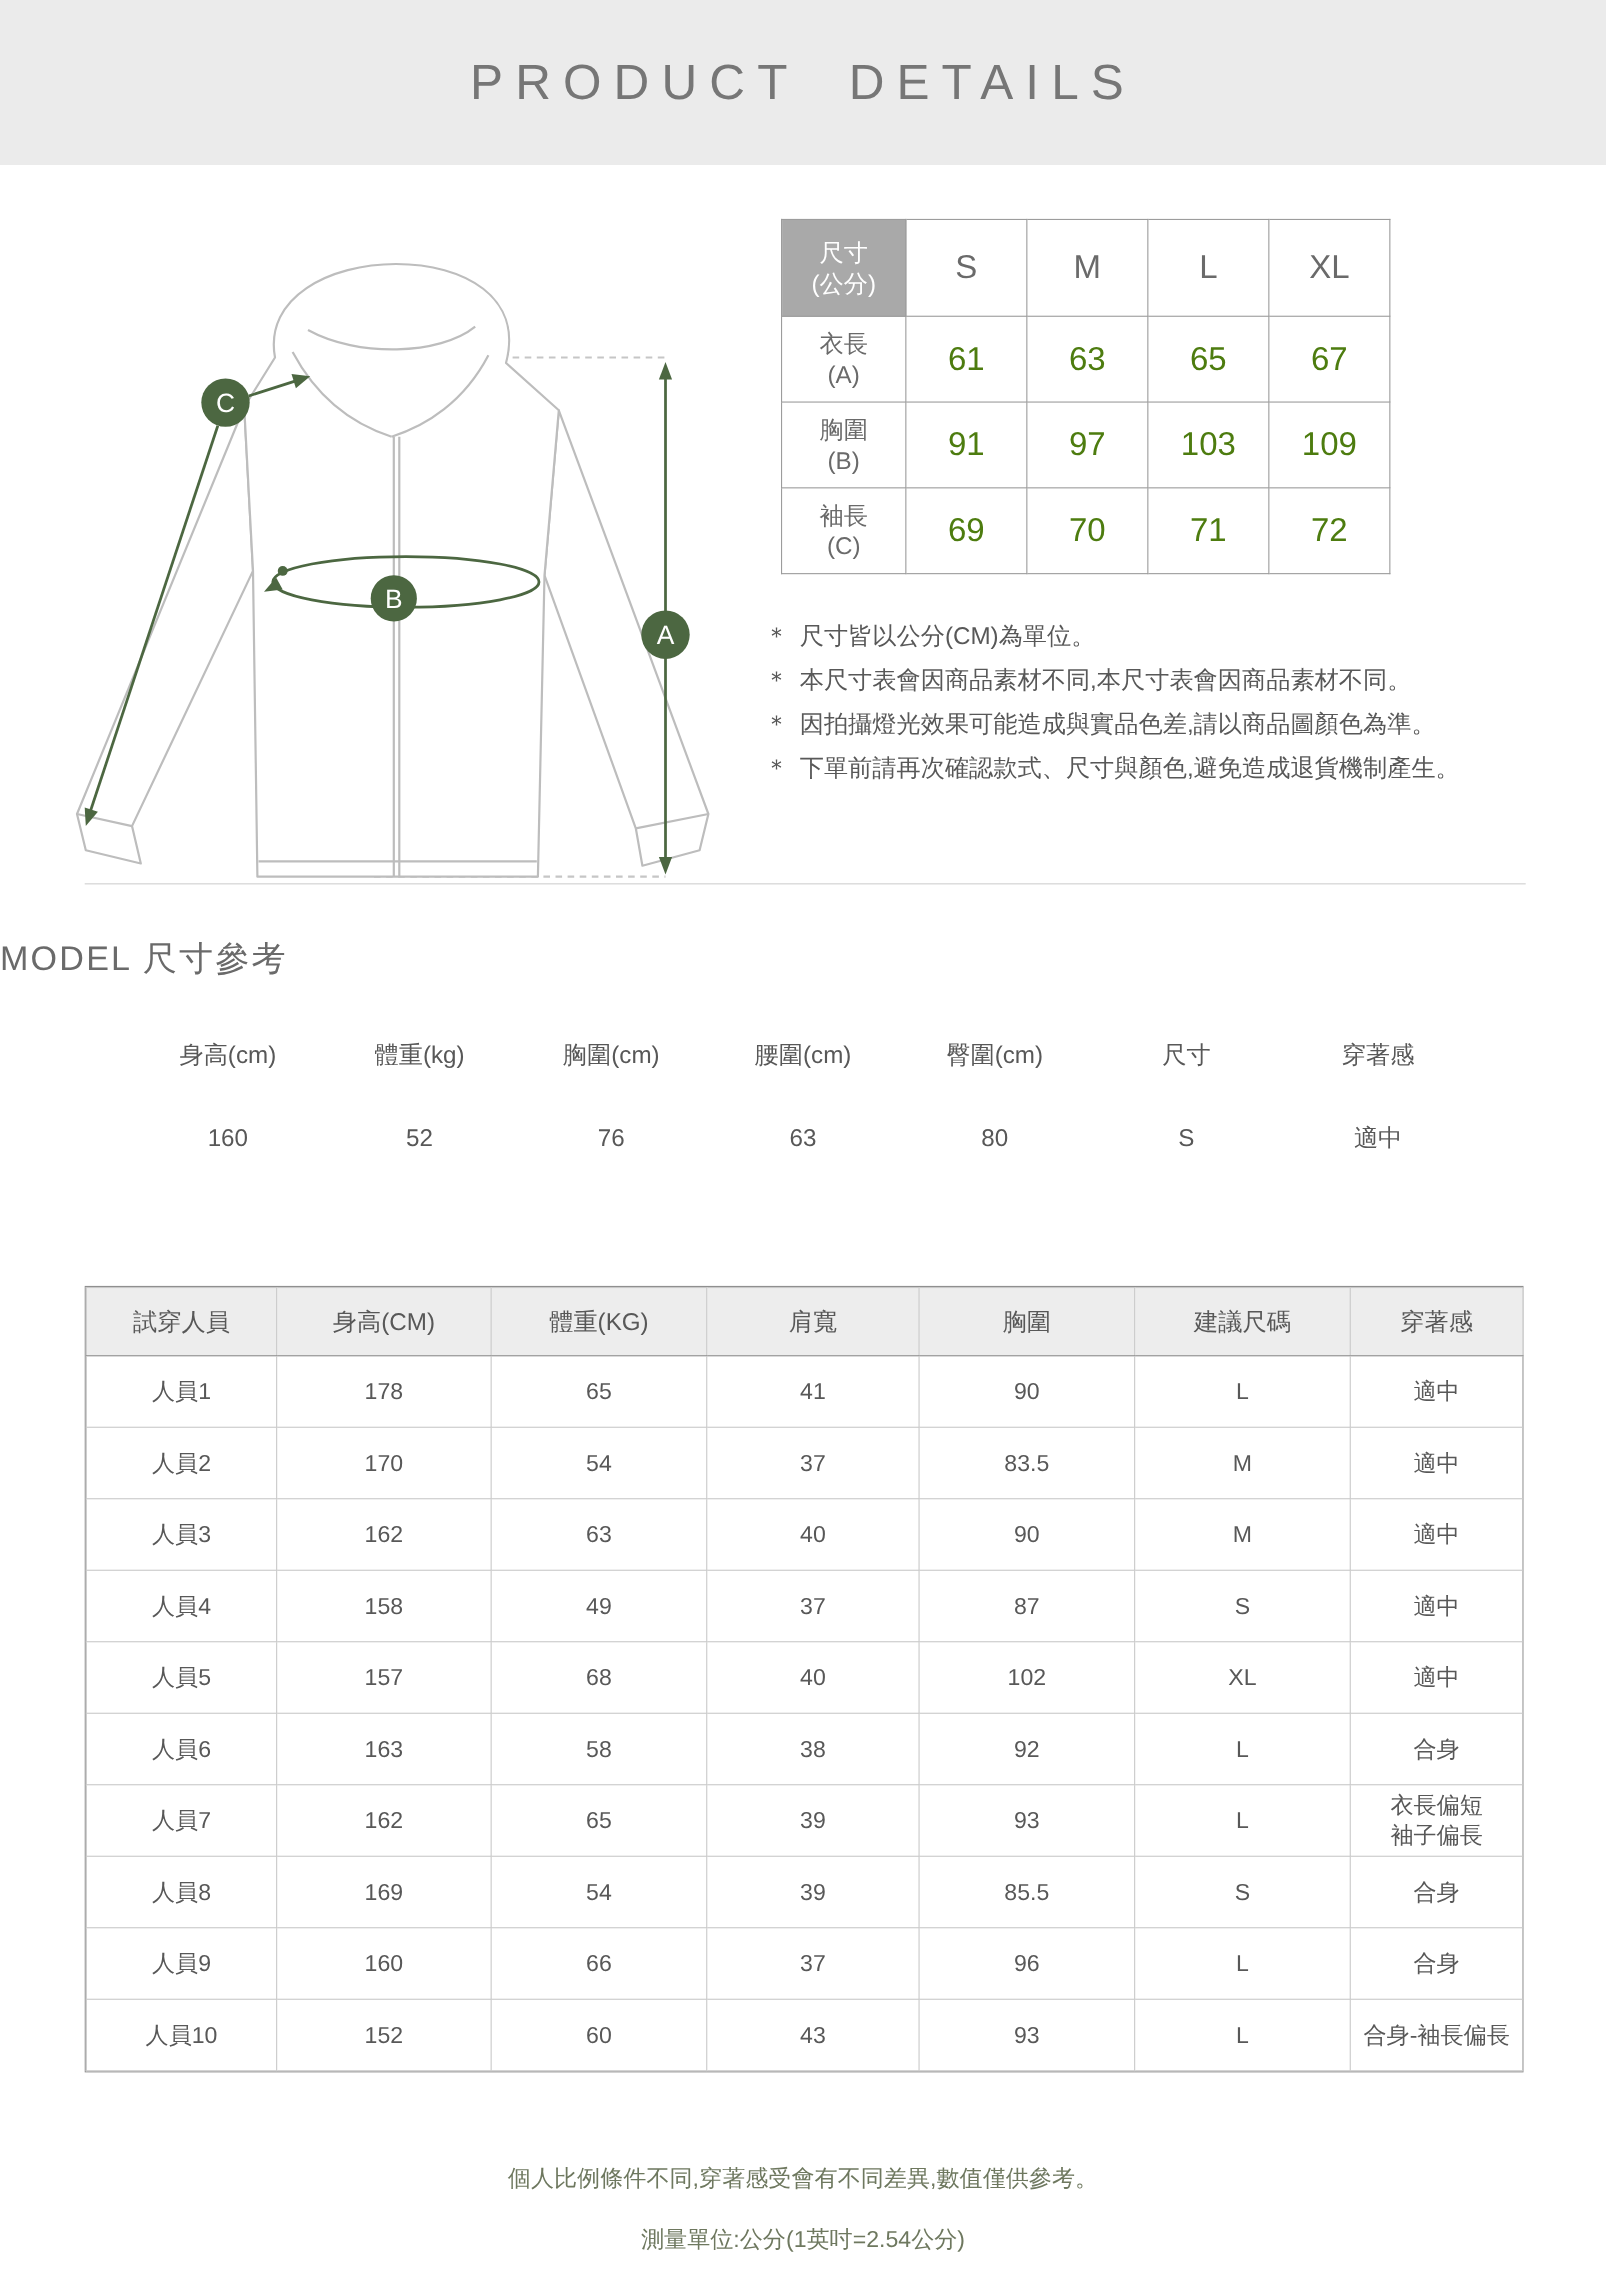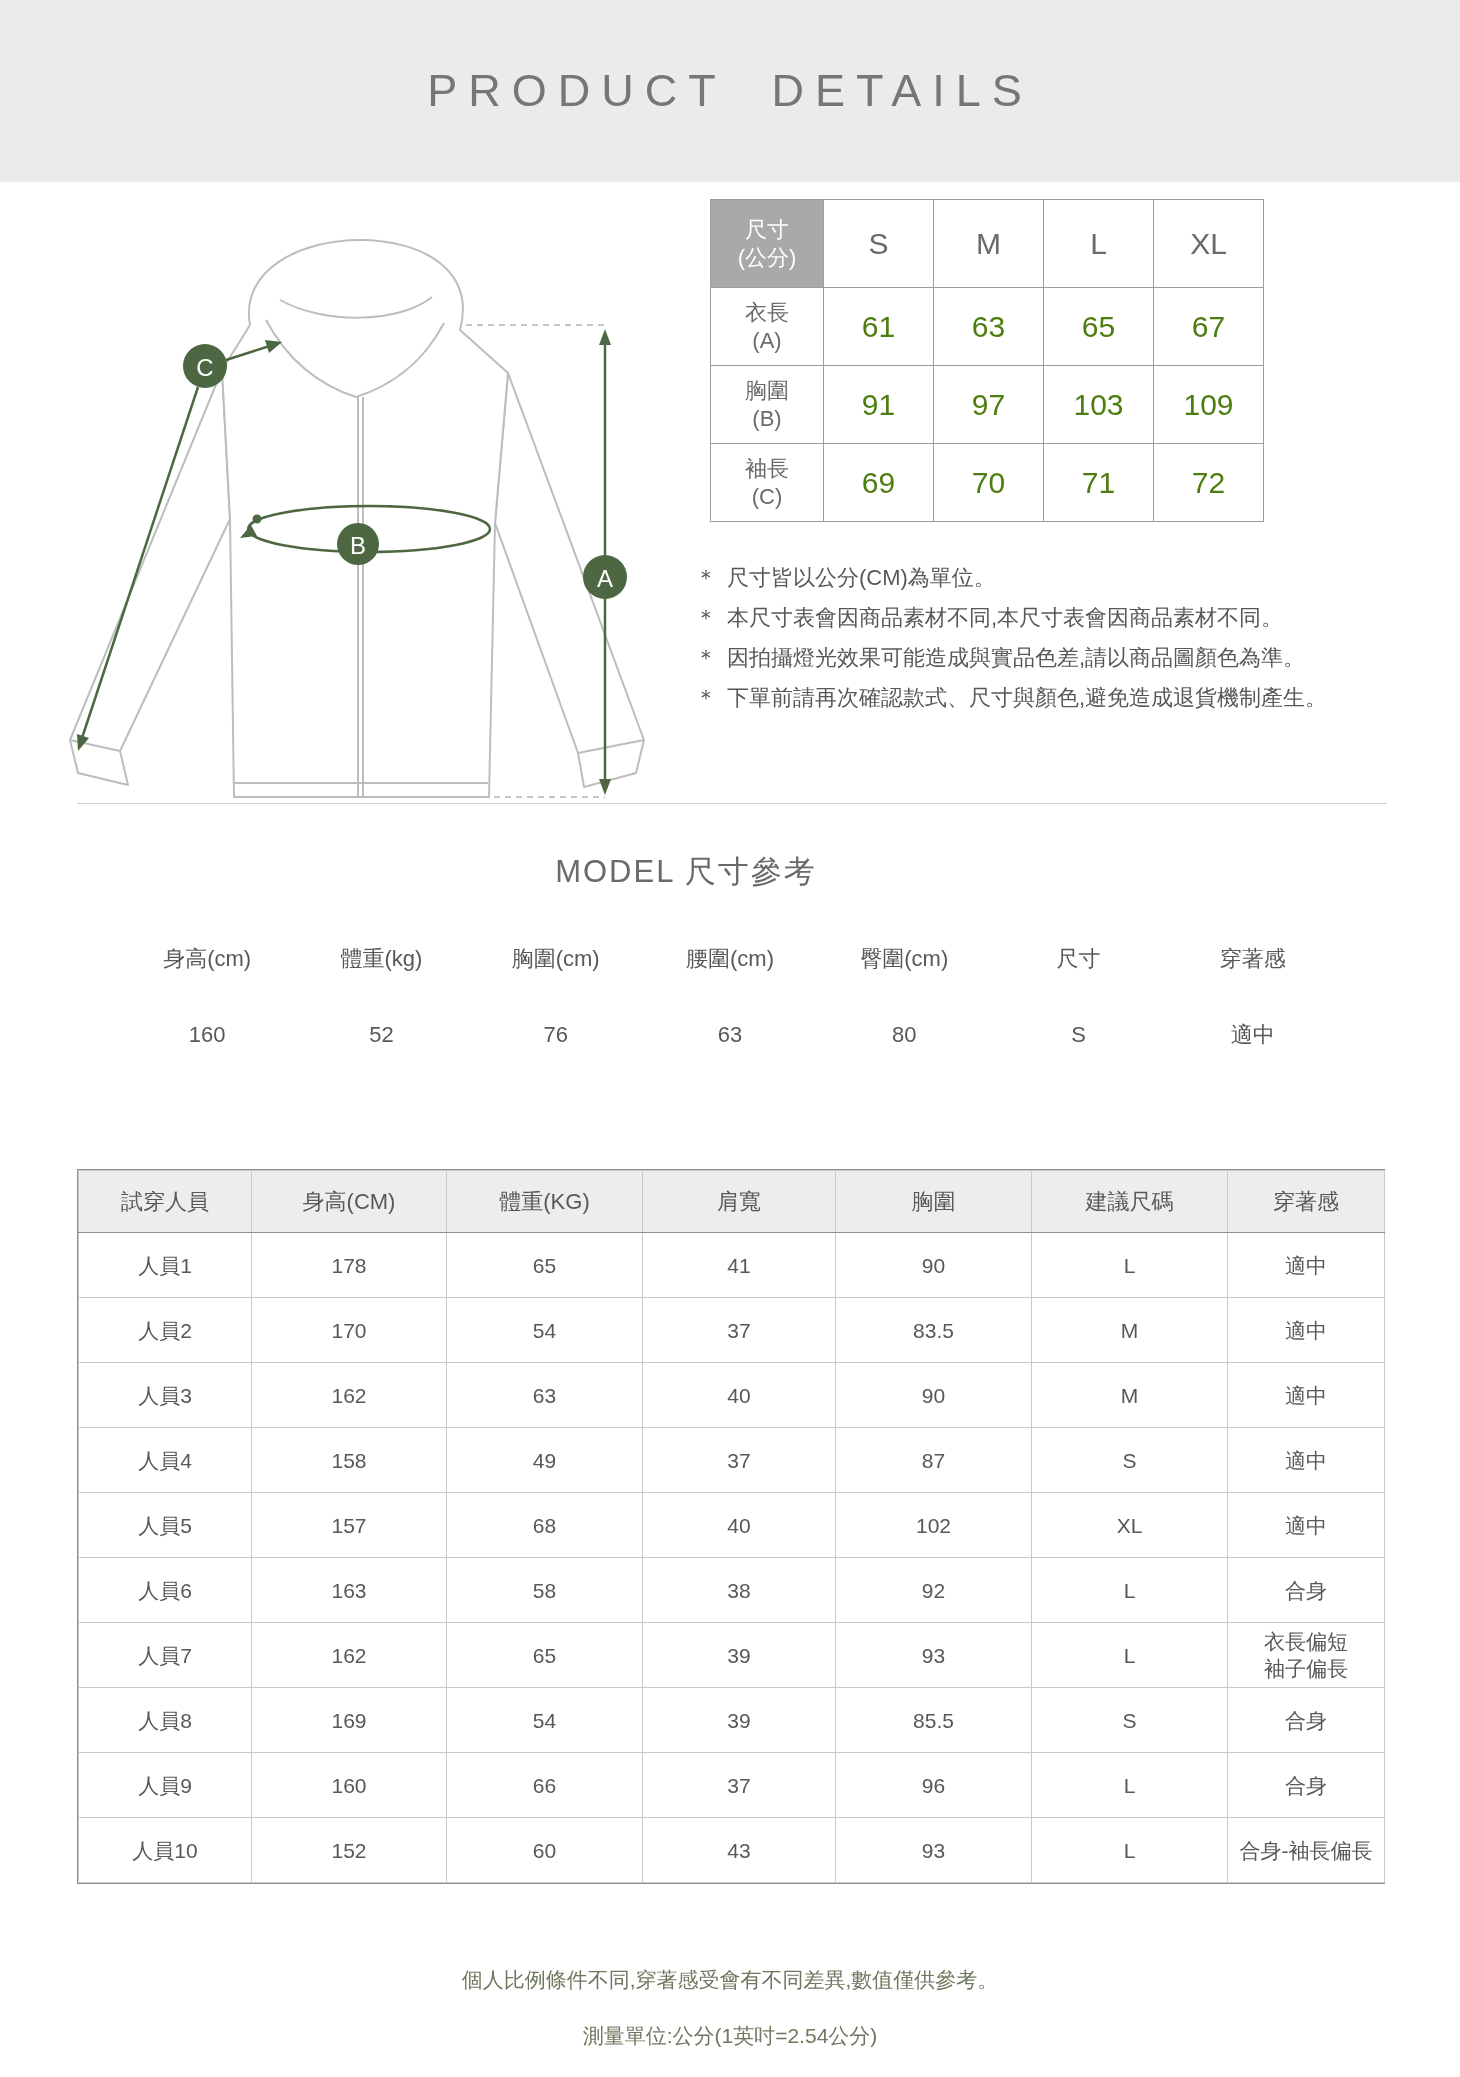--- a/index.html
+++ b/index.html
@@ -2,21 +2,21 @@
 <html><head>
 <meta charset="utf-8">
 <style>
   html,body { margin:0; padding:0; background:#fff; }
   #canvas {
     position:relative; width:1460px; height:2077px; margin:0 auto; background:#ffffff;
     font-family:"Liberation Sans","DejaVu Sans",sans-serif; overflow:hidden;
   }
   
   .band {
-    position:absolute; left:0; top:0; width:1460px; height:182px; background:#ebebeb;
+    position:absolute; left:0; top:0; width:1460px; height:150px; background:#ebebeb;
     display:flex; align-items:center; justify-content:center;
   }
   .band .title {
     font-size:45px; font-weight:200; color:#767676;
     letter-spacing:11px; word-spacing:22px; white-space:nowrap;
   }
   
   #diagram { position:absolute; left:40px; top:225px; width:650px; height:580px; }
   
   .sizechart {
@@ -34,21 +34,21 @@
   .sizechart .rowlabel{ font-size:22px; line-height:28px; color:#6a6a6a; }
   .sizechart .sizeval { font-size:30px; color:#4d7c0f; }
   
   .notes { position:absolute; left:695px; top:558px; }
   .note-line { display:flex; align-items:flex-start; font-size:22px; color:#585858; line-height:40px; white-space:nowrap; }
   .note-bullet { margin-right:10px; }
   
   .divider { position:absolute; left:77px; top:803px; width:1310px; height:1px; background:#cfcfcf; }
   
   .model-title {
-    position:absolute; left:0; top:851px; width:1372px; text-align:center;
+    position:absolute; left:0; top:851px; width:1372px; 
     font-size:31px; color:#6a6a6a; letter-spacing:2px;
   }
   .model-row { position:absolute; left:120px; width:1220px; display:flex; }
   .model-row.headers { top:939px; }
   .model-row.values  { top:1015px; }
   .model-cell { flex:1 1 0; text-align:center; font-size:22px; color:#585858; line-height:40px; }
   
   .fit-title {
     position:absolute; left:0; top:1120px; width:1460px; text-align:center;
     font-size:31px; color:#6a6a6a; letter-spacing:3px;

